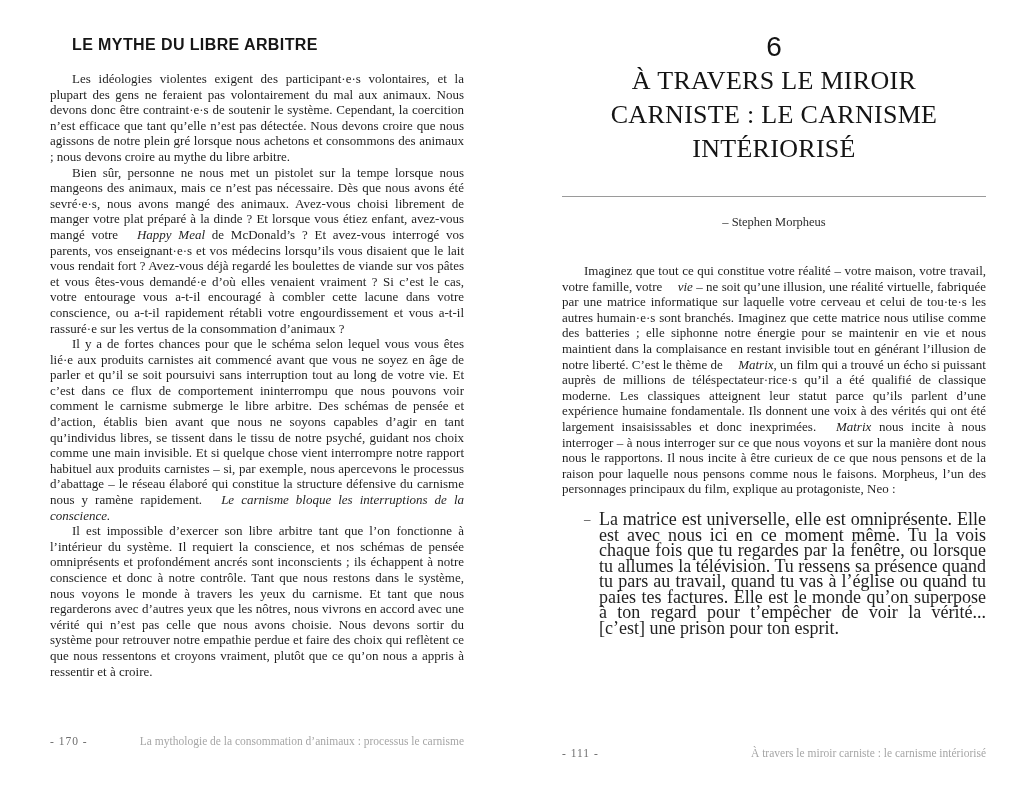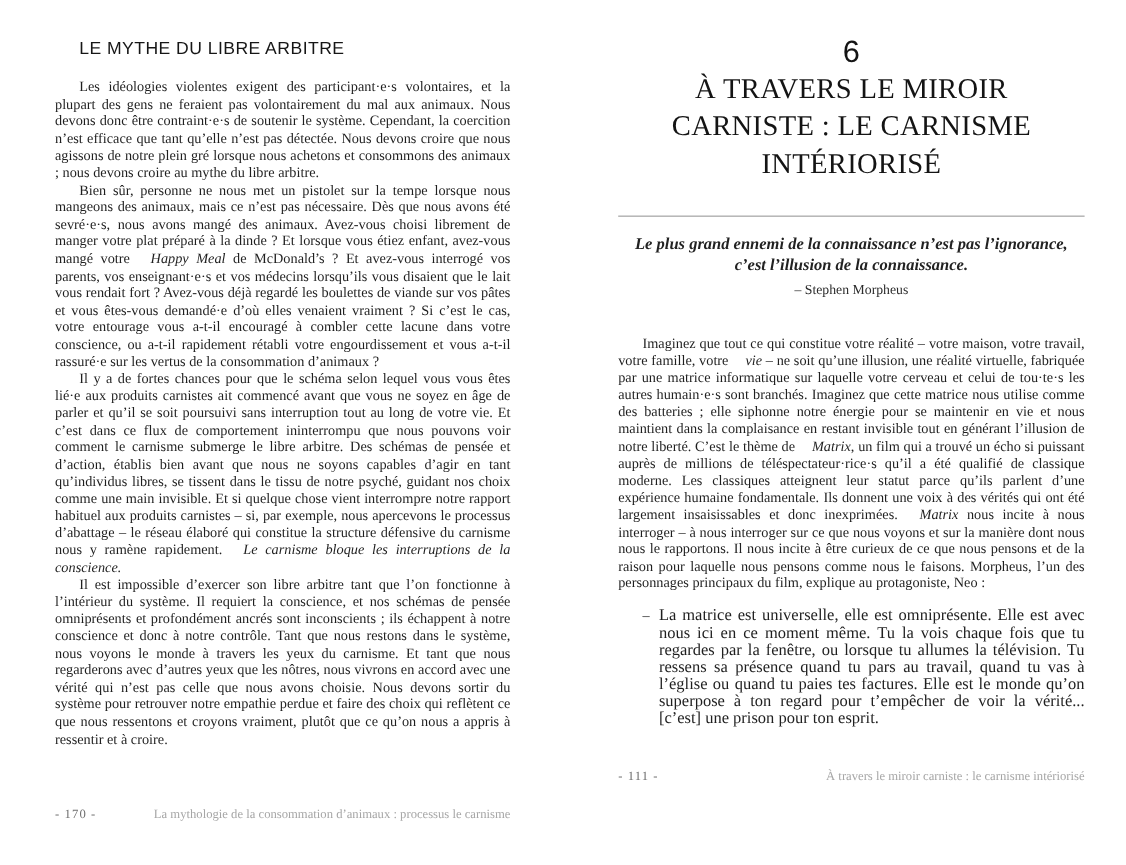--- a/index.html
+++ b/index.html
@@ -10,21 +10,21 @@
     overflow: hidden;
     font-family: "Liberation Serif", serif;
     color: #1f1f1f;
   }
   .page { position: absolute; }
 
   
   .page-left { left: 50px; top: 36px; width: 414px; height: 730px; }
   .run-head {
     font-family: "Liberation Sans", sans-serif;
-    font-size: 16px; font-weight: 400;
+    font-size: 16px; font-weight: 700;
     letter-spacing: 0.4px;
     color: #161616;
     margin: 0 0 17px 22px;
   }
   .body-text p {
     margin: 0;
     font-size: 13px;
     line-height: 15.6px;
     text-align: justify;
     text-indent: 22px;
@@ -76,35 +76,35 @@
     display: flex;
     margin: 15px 0 0 22px;
   }
   .quote-dash {
     flex: 0 0 15px;
     font-size: 12.9px;
     line-height: 15.6px;
   }
   .quote-text {
     flex: 1;
-    font-size: 15px;
+    font-size: 18px;
     line-height: 15.6px;
     text-align: justify;
   }
 
   
   .footer {
     position: absolute;
     left: 0; right: 0;
     display: flex;
     justify-content: space-between;
     align-items: baseline;
   }
   .page-left  .footer { top: 699px; }
-  .page-right .footer { top: 670px; }
+  .page-right .footer { top: 717px; }
   .footer .page-number {
     font-size: 11.5px;
     color: #6e6e6e;
     letter-spacing: 1px;
   }
   .footer .running-title {
     font-size: 11.5px;
     color: #a6a6a6;
   }
 </style>
@@ -125,21 +125,20 @@
   </div>
 </div>
 
 <div class="page page-right">
   <div class="chapter-head">
     <div class="chapter-number">6</div>
     <h2 class="chapter-title">À TRAVERS LE MIROIR CARNISTE : LE CARNISME INTÉRIORISÉ</h2>
   </div>
   <hr class="head-rule">
   <div class="epigraph">
-    <div>Le plus grand ennemi de la connaissance n’est pas l’ignorance, c’est l’illusion de la connaissance.</div>
     <div class="epigraph-attribution">– Stephen Morpheus</div>
   </div>
   <div class="body-text right-body">
     <p>Imaginez que tout ce qui constitue votre réalité – votre maison, votre travail, votre famille, votre <i>vie</i> – ne soit qu’une illusion, une réalité virtuelle, fabriquée par une matrice informatique sur laquelle votre cerveau et celui de tou·te·s les autres humain·e·s sont branchés. Imaginez que cette matrice nous utilise comme des batteries ; elle siphonne notre énergie pour se maintenir en vie et nous maintient dans la complaisance en restant invisible tout en générant l’illusion de notre liberté. C’est le thème de <i>Matrix</i>, un film qui a trouvé un écho si puissant auprès de millions de téléspectateur·rice·s qu’il a été qualifié de classique moderne. Les classiques atteignent leur statut parce qu’ils parlent d’une expérience humaine fondamentale. Ils donnent une voix à des vérités qui ont été largement insaisissables et donc inexprimées. <i>Matrix</i> nous incite à nous interroger – à nous interroger sur ce que nous voyons et sur la manière dont nous nous le rapportons. Il nous incite à être curieux de ce que nous pensons et de la raison pour laquelle nous pensons comme nous le faisons. Morpheus, l’un des personnages principaux du film, explique au protagoniste, Neo :</p>
   </div>
   <div class="quote">
     <span class="quote-dash">–</span>
     <span class="quote-text">La matrice est universelle, elle est omniprésente. Elle est avec nous ici en ce moment même. Tu la vois chaque fois que tu regardes par la fenêtre, ou lorsque tu allumes la télévision. Tu ressens sa présence quand tu pars au travail, quand tu vas à l’église ou quand tu paies tes factures. Elle est le monde qu’on superpose à ton regard pour t’empêcher de voir la vérité... [c’est] une prison pour ton esprit.</span>
   </div>
   <div class="footer">

